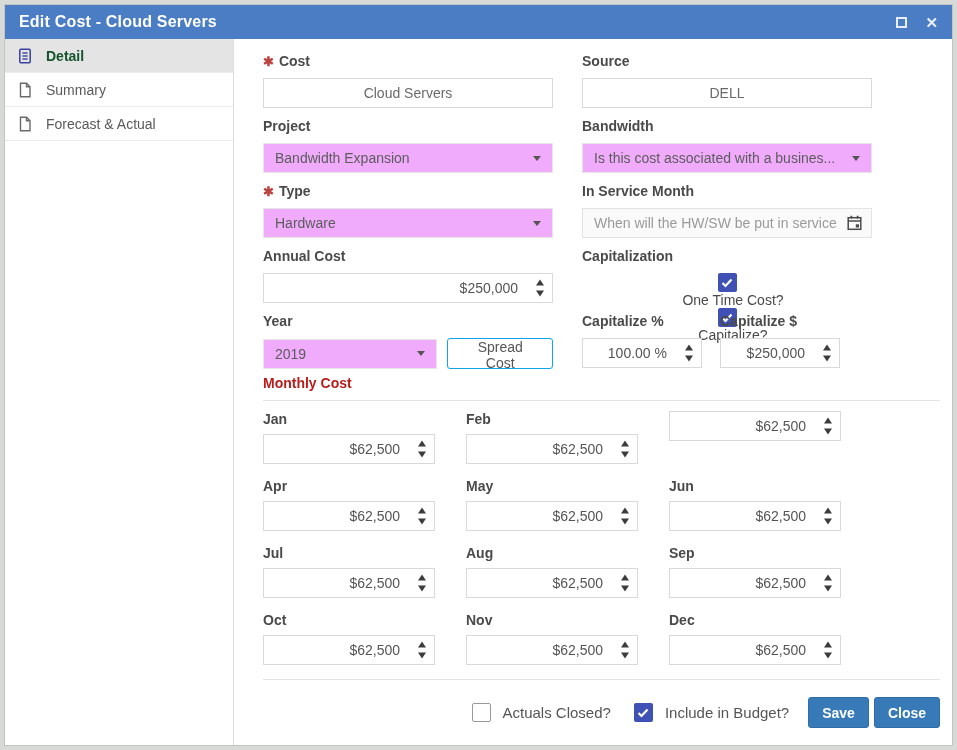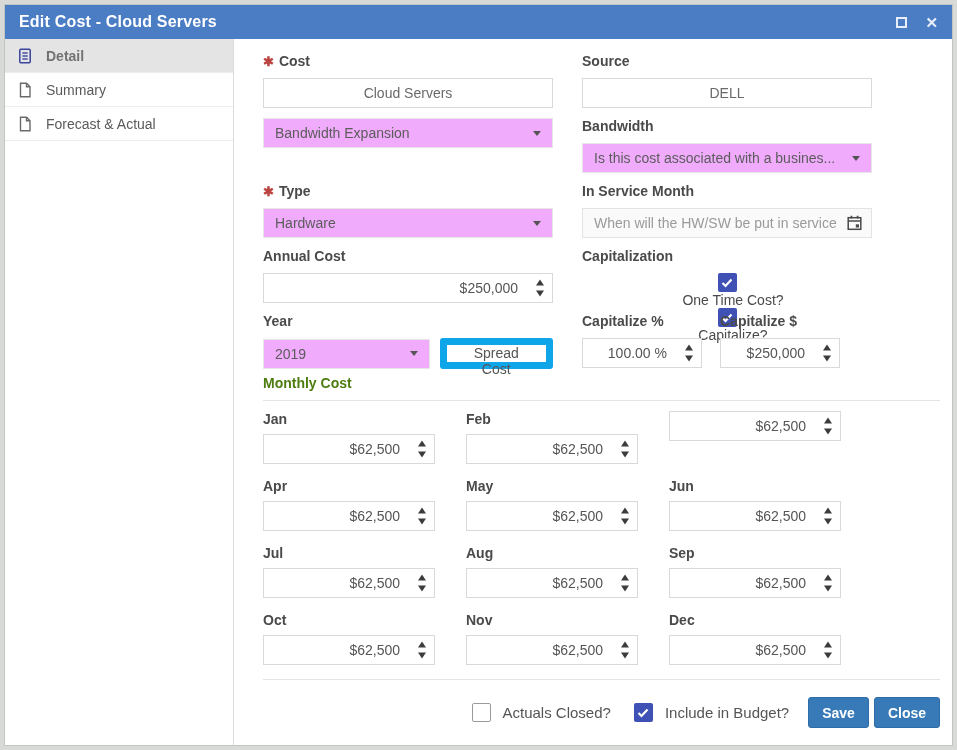--- a/index.html
+++ b/index.html
@@ -26,21 +26,21 @@
   .maxbox { width:11px; height:11px; border:2px solid #e8eefb; display:inline-block; cursor:pointer; }
   .closex { font-size:15px; font-weight:bold; color:#e8eefb; line-height:1; cursor:pointer; }
   
   .dlg-body { flex:1; display:flex; min-height:0; }
   .sidebar { width:229px; flex:0 0 auto; border-right:1px solid #ddd; background:#fff; }
   .side-item {
     height:34px; display:flex; align-items:center; gap:13px;
     padding:0 12px; font-size:14px; color:#5a5a5a;
     border-bottom:1px solid #ececec; cursor:pointer;
   }
-  .side-item.selected { background:#e4e4e4; color:#737373; font-weight:bold; }
+  .side-item.selected { background:#e4e4e4; color:#14532d; font-weight:bold; }
   .side-item svg { flex:0 0 auto; }
   .main { flex:1; padding:14px 12px 0 29px; overflow:hidden; }
   
   .cols { display:flex; gap:29px; margin-bottom:10px; }
   .col { width:290px; }
   .fld-label { font-size:14px; font-weight:bold; color:#4a4a4a; margin-bottom:9px; display:flex; align-items:center; }
   .req { color:#bb4440; margin-right:5px; font-size:13px; }
   .tinput {
     width:100%; height:30px; border:1px solid #d9d9d9; background:#fff;
     font-family:"Liberation Sans", sans-serif; font-size:14px; color:#6a6a6a;
@@ -71,28 +71,28 @@
     width:19px; height:19px; border-radius:2px; background:#3f51b5;
     display:inline-flex; align-items:center; justify-content:center;
     cursor:pointer; flex:0 0 auto;
   }
   .cb.unchecked { background:#fff; border:1px solid #9a9a9a; }
   .cb-label { font-size:14px; color:#4a4a4a; margin:0 0 0 12px; }
   
   .year-row { display:flex; align-items:center; gap:10px; }
   .ddl.year { width:175px; }
   .btn-outline {
-    height:31px; background:#fff; border:7px solid #0ea5e9; border-radius:3px;
+    height:31px; background:#fff; border:1px solid #0ea5e9; border-radius:3px;
     font-family:"Liberation Sans", sans-serif; font-size:14px; color:#555;
     padding:0 13px; cursor:pointer;
   }
   .capwrap { display:flex; gap:18px; }
   .capfld { width:120px; }
   .capfld .fld-label { margin-bottom:9px; }
-  .section-label { font-size:14px; font-weight:bold; color:#4d7c0f; margin:2px 0 9px 0; }
+  .section-label { font-size:14px; font-weight:bold; color:#b91c1c; margin:2px 0 9px 0; }
   hr.sep { border:none; border-top:1px solid #e4e4e4; margin:0; }
   
   .months-grid { display:grid; grid-template-columns:203px 203px 203px; margin-top:10px; }
   .month-cell { margin-bottom:14px; }
   .month-cell .fld-label { margin-bottom:7px; }
   .month-cell .numwrap { width:172px; }
   
   .footer { margin-top:3px; padding:14px 0 15px 0; display:flex; align-items:center; justify-content:flex-end; }
   .footer .cb-label { margin:0 0 0 12px; font-size:15px; color:#555; }
   .footer .gap { width:23px; }
@@ -156,20 +156,23 @@
         <div class="col">
           <div class="fld-label">
               <span>Source</span>
             </div>
           <input class="tinput" type="text" value="DELL" style="">
         </div>
       </div>
 
       <div class="cols">
         <div class="col">
+          <div class="fld-label">
+              <span>Project</span>
+            </div>
           <div class="ddl">
             <span class="ddl-text">Bandwidth Expansion</span>
             <span class="caret"></span>
           </div>
         </div>
         <div class="col">
           <div class="fld-label">
               <span>Bandwidth</span>
             </div>
           <div class="ddl">

